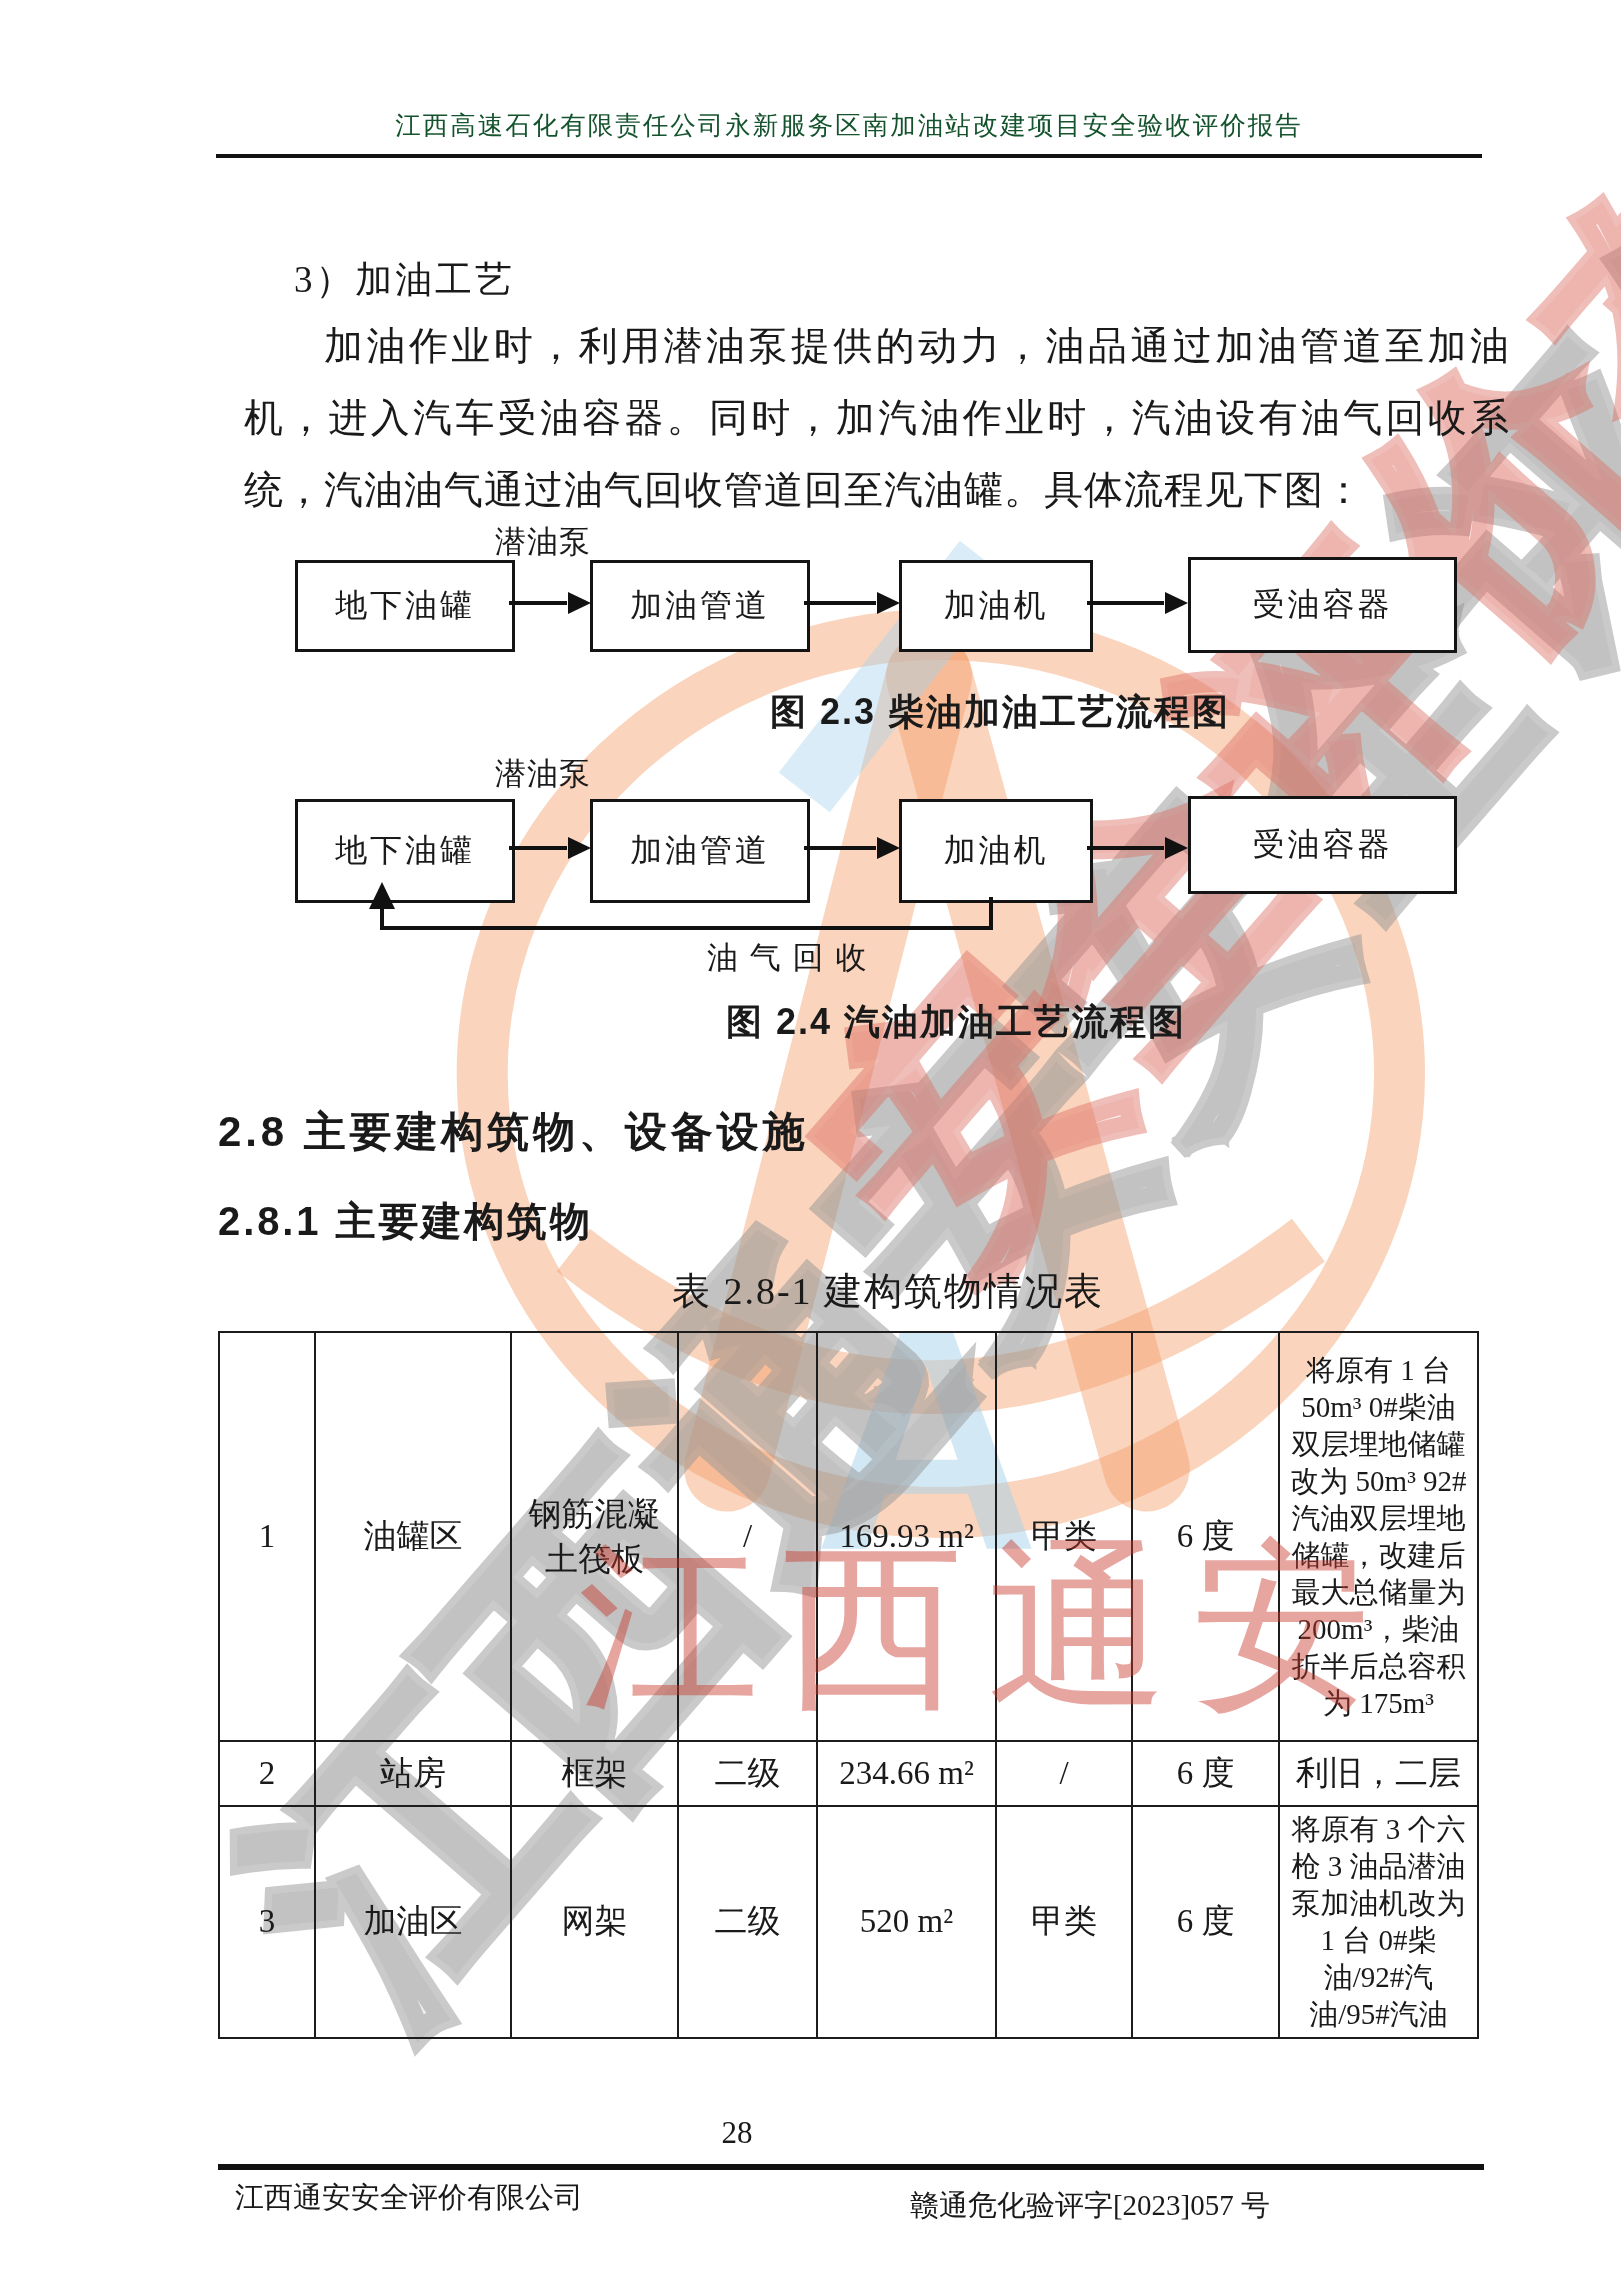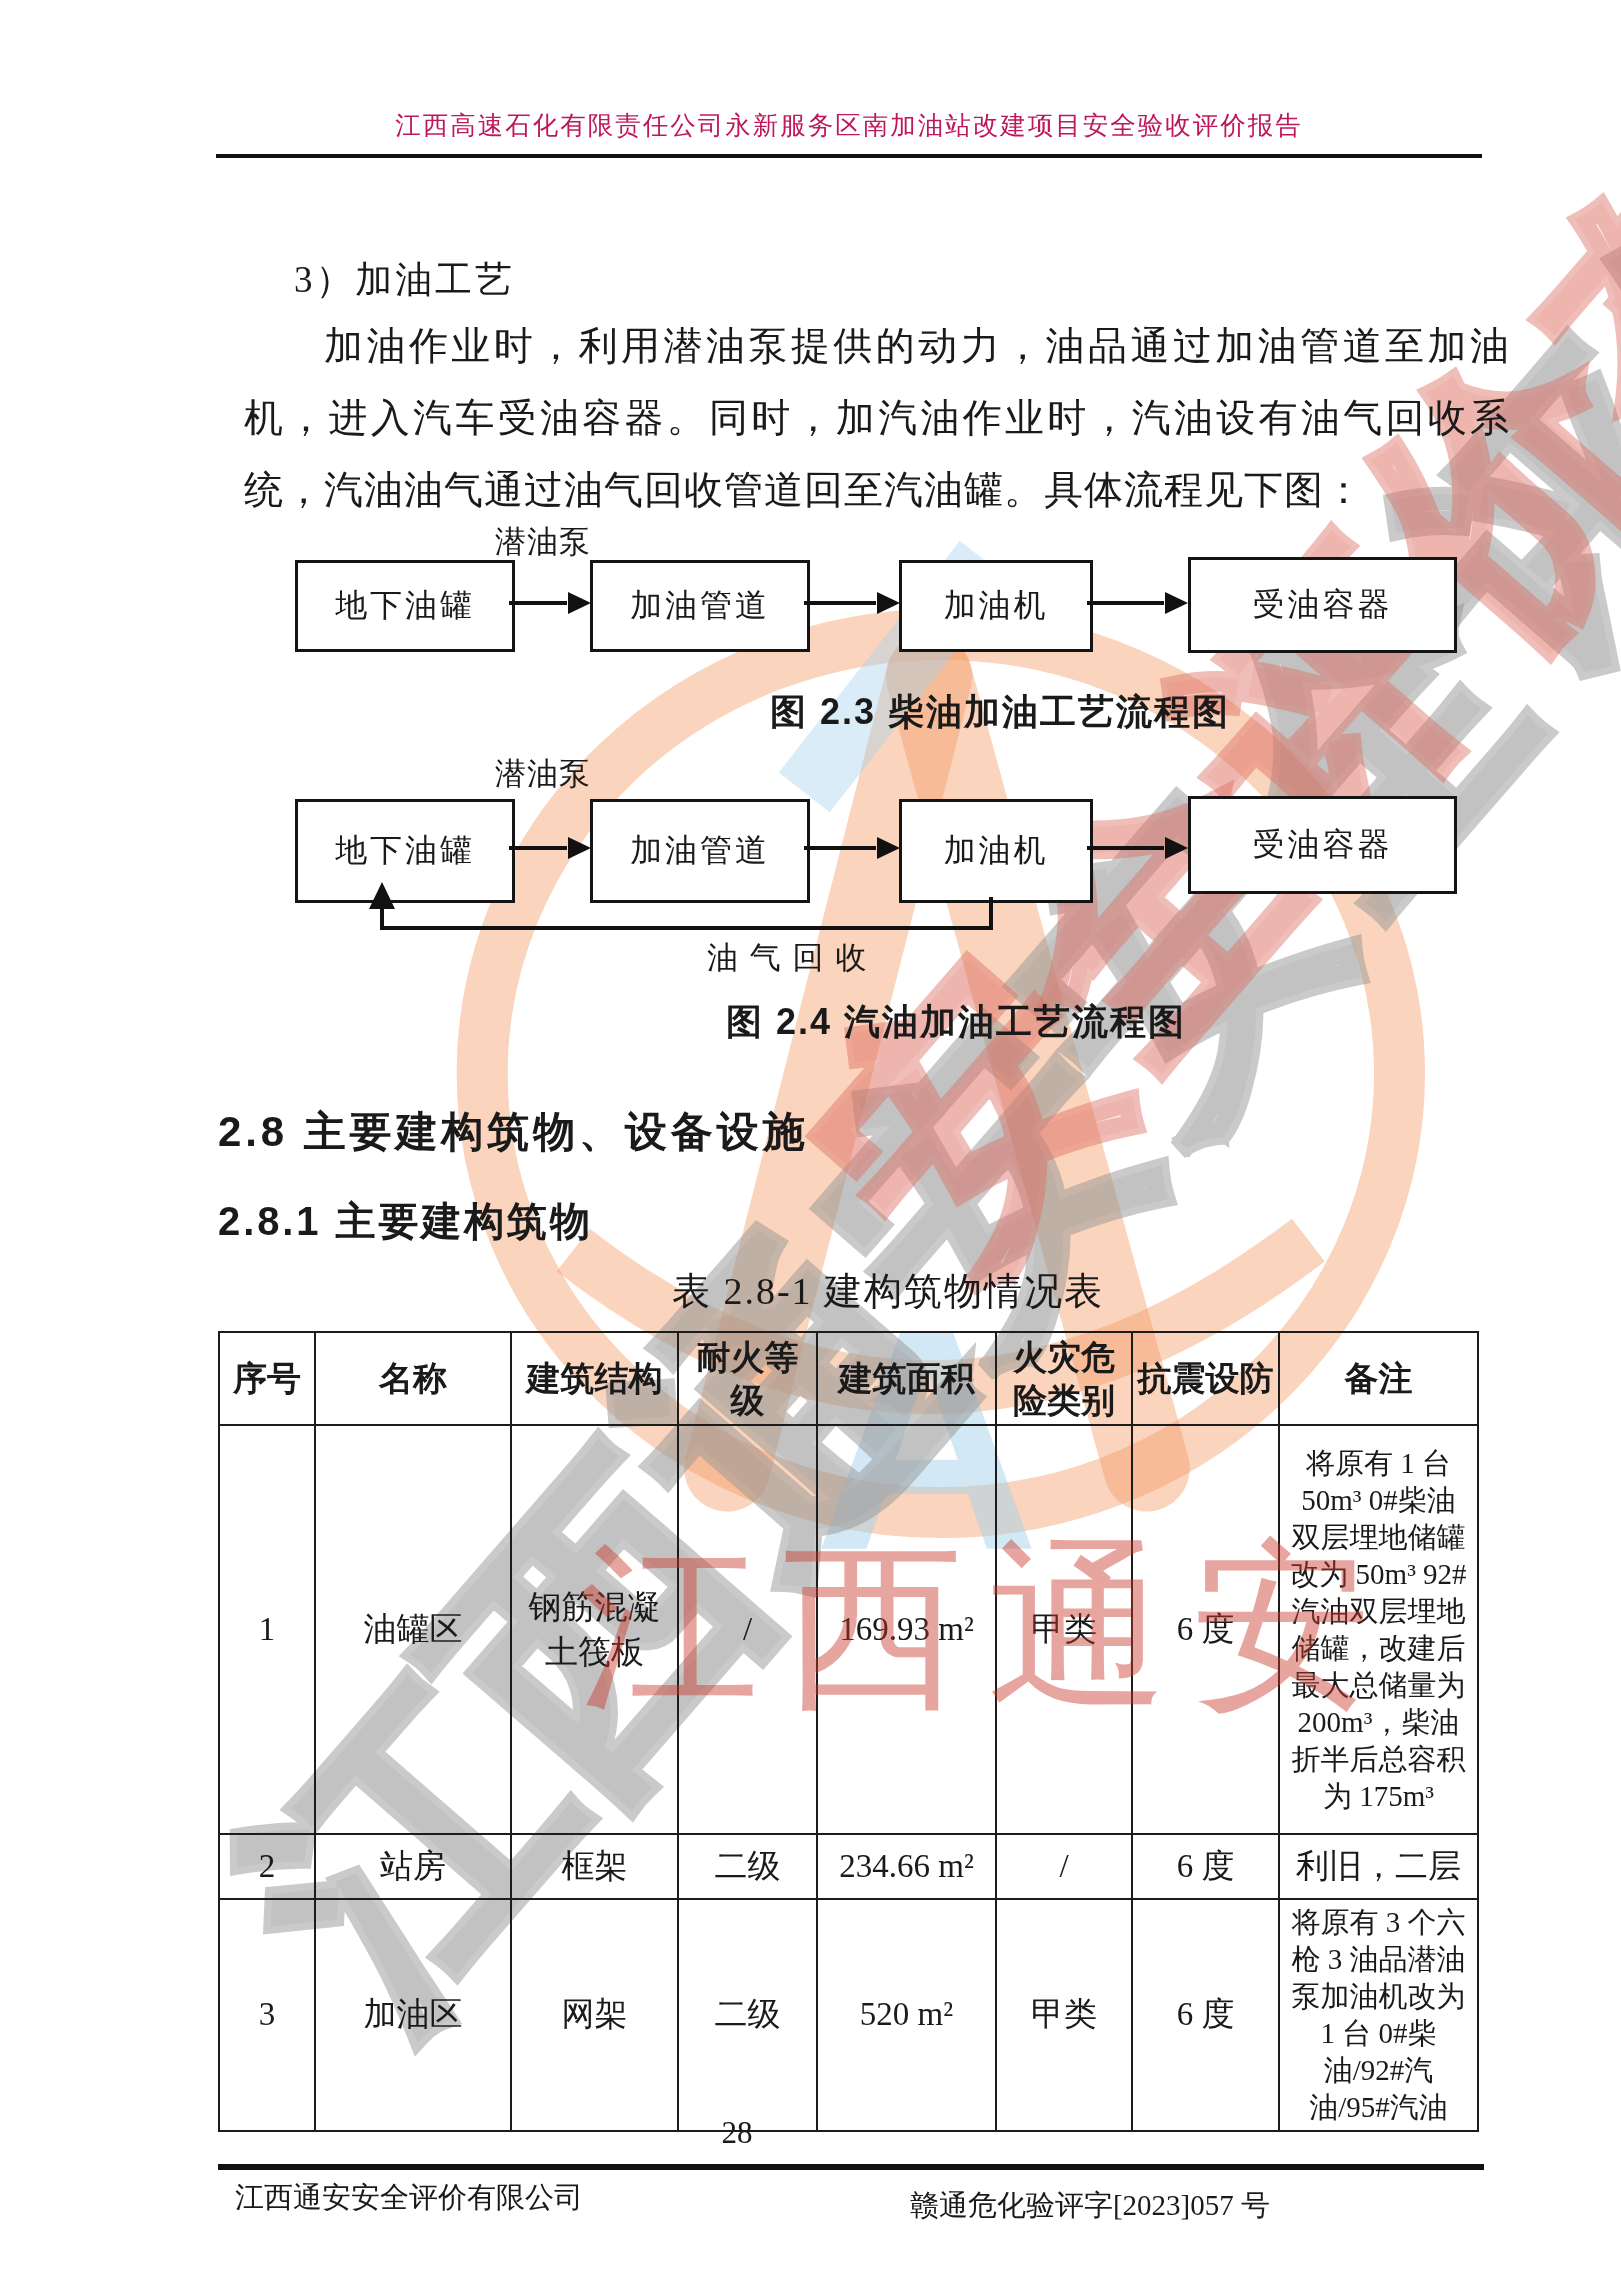--- a/index.html
+++ b/index.html
@@ -2,21 +2,21 @@
 <html><head>
 <meta charset="utf-8">
 <style>
   html,body{margin:0;padding:0;background:#ffffff;}
   .page{position:relative;width:1621px;height:2293px;background:#ffffff;overflow:hidden;
         font-family:"Liberation Serif","DejaVu Serif",serif;color:#1a1a1a;}
   .content{position:absolute;inset:0;z-index:2;}
 
   
   .doc-header{position:absolute;top:108px;left:216px;width:1266px;text-align:center;
-              font-size:25.5px;letter-spacing:2px;color:#be185d;}
+              font-size:25.5px;letter-spacing:2px;color:#14532d;}
   .header-rule{position:absolute;top:154px;left:216px;width:1266px;height:3.9px;background:#111;}
   .footer-rule{position:absolute;top:2164px;left:218px;width:1266px;height:5.9px;background:#111;}
   .page-number{position:absolute;top:2115px;left:0;width:1474px;text-align:center;font-size:31px;}
   .footer-left{position:absolute;top:2178px;left:235px;font-size:29px;}
   .footer-right{position:absolute;top:2178px;left:698px;width:784px;text-align:center;font-size:29px;margin-top:8px;}
 
   
   .section3-title{position:absolute;top:255px;left:294px;font-size:37px;letter-spacing:2.9px;}
   .paragraph{position:absolute;top:310px;left:218px;width:1266px;font-size:39px;line-height:72px;
              text-align:justify;text-indent:80px;letter-spacing:1px;margin-left:26px;}
@@ -124,30 +124,20 @@
         <col style="width:96px">
           <col style="width:196px">
           <col style="width:167px">
           <col style="width:139px">
         <col style="width:179px">
           <col style="width:136px">
           <col style="width:147px">
           <col style="width:199px">
       </colgroup>
       <tbody>
-          <tr style="height:93px">
-        <th>序号</th>
-        <th>名称</th>
-        <th>建筑结构</th>
-        <th>耐火等级</th>
-        <th>建筑面积</th>
-        <th>火灾危险类别</th>
-        <th>抗震设防</th>
-        <th>备注</th>
-      </tr>
       <tr style="height:409px">
         <td>1</td>
         <td>油罐区</td>
         <td>钢筋混凝土筏板</td>
         <td>/</td>
         <td>169.93 m²</td>
         <td>甲类</td>
         <td>6 度</td>
         <td class="remark">将原有 1 台 50m³ 0#柴油双层埋地储罐改为 50m³ 92#汽油双层埋地储罐，改建后最大总储量为 200m³，柴油折半后总容积为 175m³</td>
       </tr>

